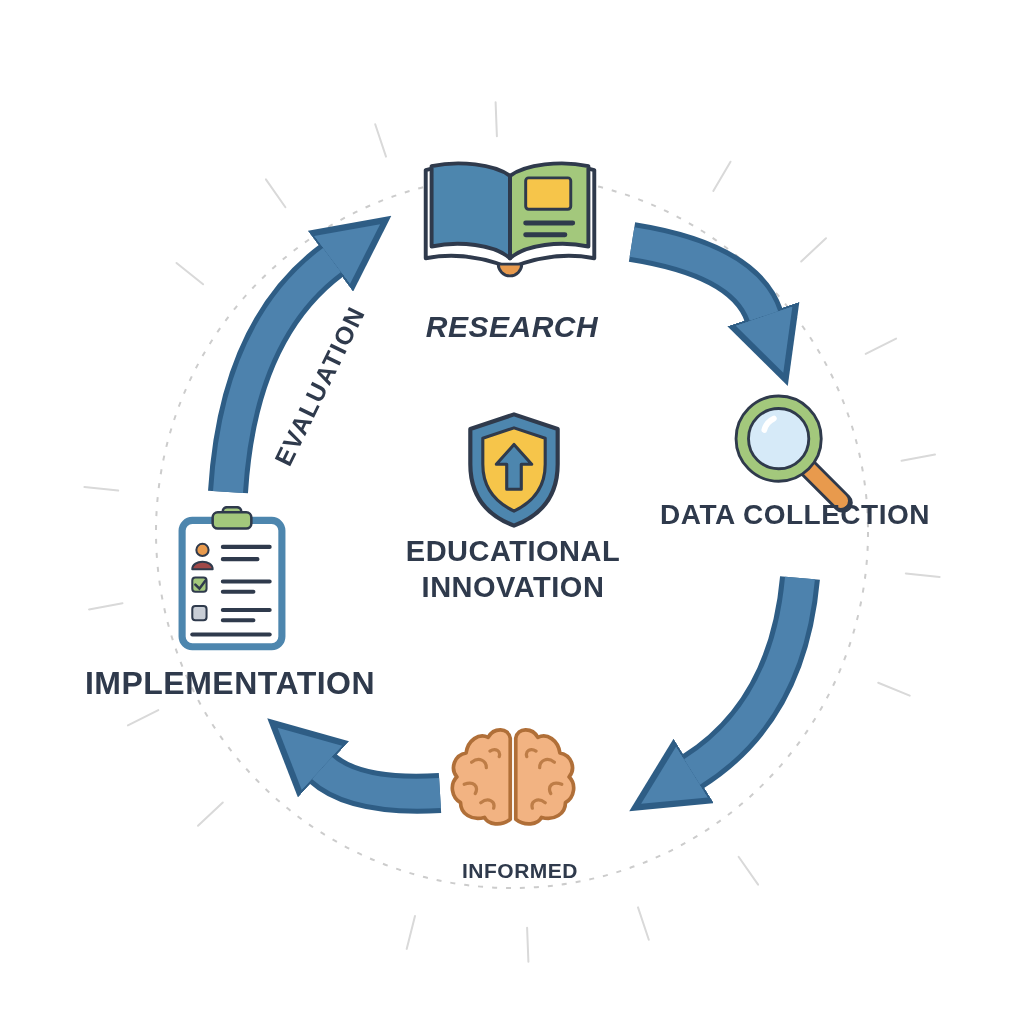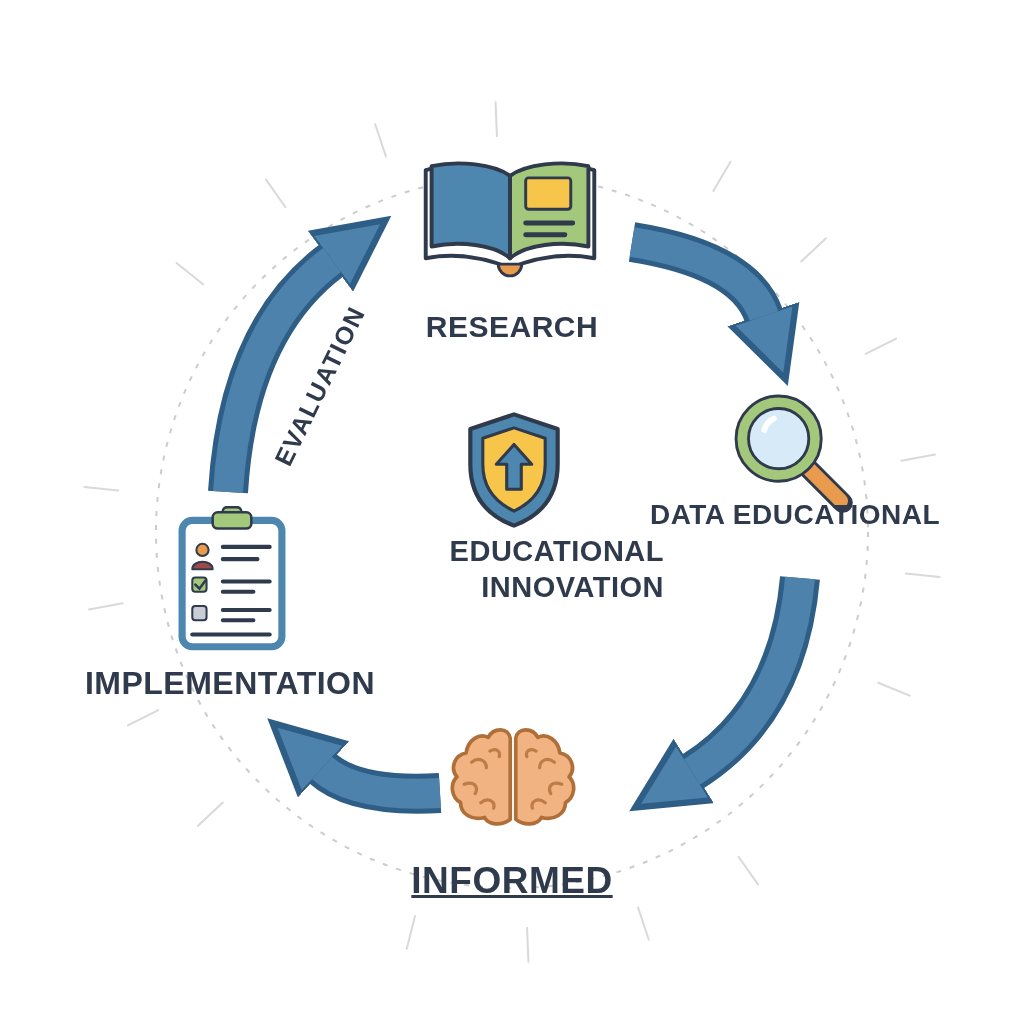--- a/index.html
+++ b/index.html
@@ -6,24 +6,24 @@
   .canvas{
     position:relative;width:1024px;height:1024px;background:#ffffff;overflow:hidden;
     font-family:"Liberation Sans",sans-serif;
   }
   svg.bg{position:absolute;left:0;top:0;width:1024px;height:1024px;}
   .node-icon{position:absolute;}
   .label{
     position:absolute;text-align:center;font-weight:700;color:var(--text-dark);
     letter-spacing:.5px;line-height:1.24;
   }
-  .label-research{left:362px;top:308px;width:300px;font-size:30px;}
-  .label-center{left:362px;top:534px;width:302px;font-size:29px;text-align:right;}
+  .label-research{left:362px;top:308px;width:300px;font-size:30px;font-style:italic;}
+  .label-center{left:362px;top:534px;width:302px;font-size:29px;}
   .label-data{left:635px;top:498px;width:320px;font-size:28px;}
-  .label-informed{left:352px;top:858px;width:320px;font-size:37px;text-decoration:underline;}
+  .label-informed{left:360px;top:858px;width:320px;font-size:21px;}
   .label-implementation{left:55px;top:664px;width:350px;font-size:32px;}
   .label-evaluation{
     left:320px;top:386px;width:260px;font-size:25px;letter-spacing:1.5px;
     transform:translate(-50%,-50%) rotate(-64deg);transform-origin:center;
   }
   #dashed-circle{fill:none;stroke:var(--dash-gray);stroke-width:2;stroke-dasharray:5 9;}
   #ticks line{stroke:#d9d9d9;stroke-width:2;stroke-linecap:round;}
   .arrow-outline{fill:none;stroke:var(--arrow-outline);stroke-width:40;}
   .arrow-fill{fill:none;stroke:var(--arrow-blue);stroke-width:30;}
   .ol{stroke:var(--outline-navy);stroke-linejoin:round;stroke-linecap:round;}
@@ -99,21 +99,21 @@
   <svg class="node-icon" style="left:726px;top:386px;width:134px;height:134px;" viewBox="0 0 140 140">
     <line x1="86" y1="86" x2="122" y2="122" stroke="var(--outline-navy)" stroke-width="21" stroke-linecap="round"></line>
     <line x1="86" y1="86" x2="120" y2="120" stroke="var(--accent-orange)" stroke-width="15" stroke-linecap="round"></line>
     <circle cx="55" cy="55" r="32" fill="var(--lens-blue)"></circle>
     <circle cx="55" cy="55" r="38" fill="none" stroke="var(--leaf-green)" stroke-width="12"></circle>
     <circle cx="55" cy="55" r="44.5" fill="none" stroke="var(--outline-navy)" stroke-width="3"></circle>
     <circle cx="55" cy="55" r="31.5" fill="none" stroke="var(--outline-navy)" stroke-width="3"></circle>
     <path d="M40,46 A18,18 0 0 1 50,34" fill="none" stroke="#ffffff" stroke-width="6" stroke-linecap="round"></path>
   </svg>
   <div class="label label-data">
-    <span>DATA EDUCATIONAL</span><br>
+    <span>DATA COLLECTION</span><br>
   </div>
 
   <svg class="node-icon" style="left:444px;top:716px;width:138px;height:120px;" viewBox="0 0 150 130">
     <g>
       <path d="M72,112 C62,120 48,118 44,110 C30,114 18,106 18,94 C8,88 6,74 14,66 C6,56 12,42 24,40 C26,26 38,18 48,23 C54,12 70,12 72,24 Z" fill="var(--brain-peach)" stroke="var(--brain-outline)" stroke-width="4" stroke-linejoin="round"></path>
       <path d="M30,50 C38,44 46,48 46,56 M22,74 C32,70 38,76 34,84 M40,94 C48,88 56,92 54,100 M50,38 C56,34 62,38 60,44" fill="none" stroke="var(--brain-outline)" stroke-width="3.5" stroke-linecap="round" opacity="0.8"></path>
     </g>
     <g transform="translate(150,0) scale(-1,1)">
       <path d="M72,112 C62,120 48,118 44,110 C30,114 18,106 18,94 C8,88 6,74 14,66 C6,56 12,42 24,40 C26,26 38,18 48,23 C54,12 70,12 72,24 Z" fill="var(--brain-peach)" stroke="var(--brain-outline)" stroke-width="4" stroke-linejoin="round"></path>
       <path d="M30,50 C38,44 46,48 46,56 M22,74 C32,70 38,76 34,84 M40,94 C48,88 56,92 54,100 M50,38 C56,34 62,38 60,44" fill="none" stroke="var(--brain-outline)" stroke-width="3.5" stroke-linecap="round" opacity="0.8"></path>

